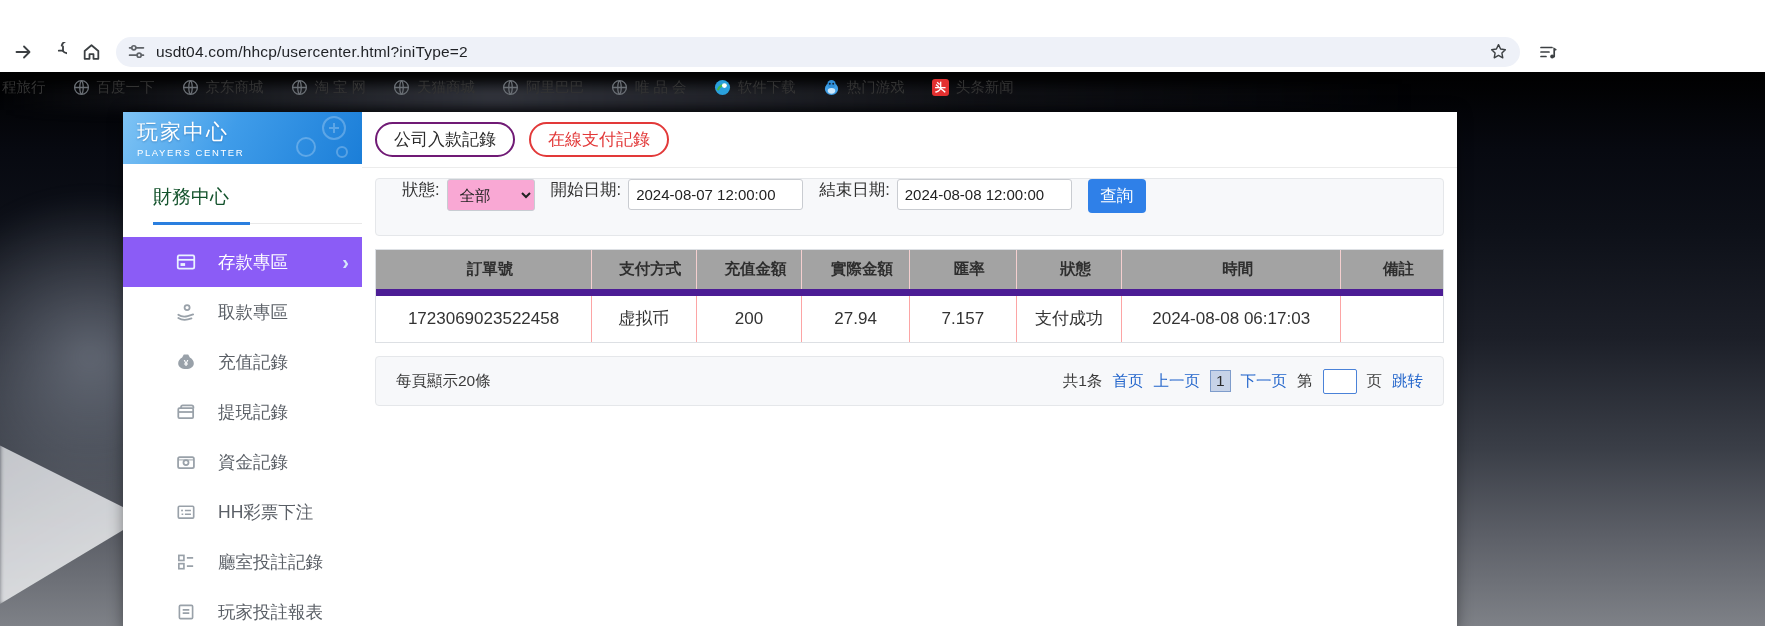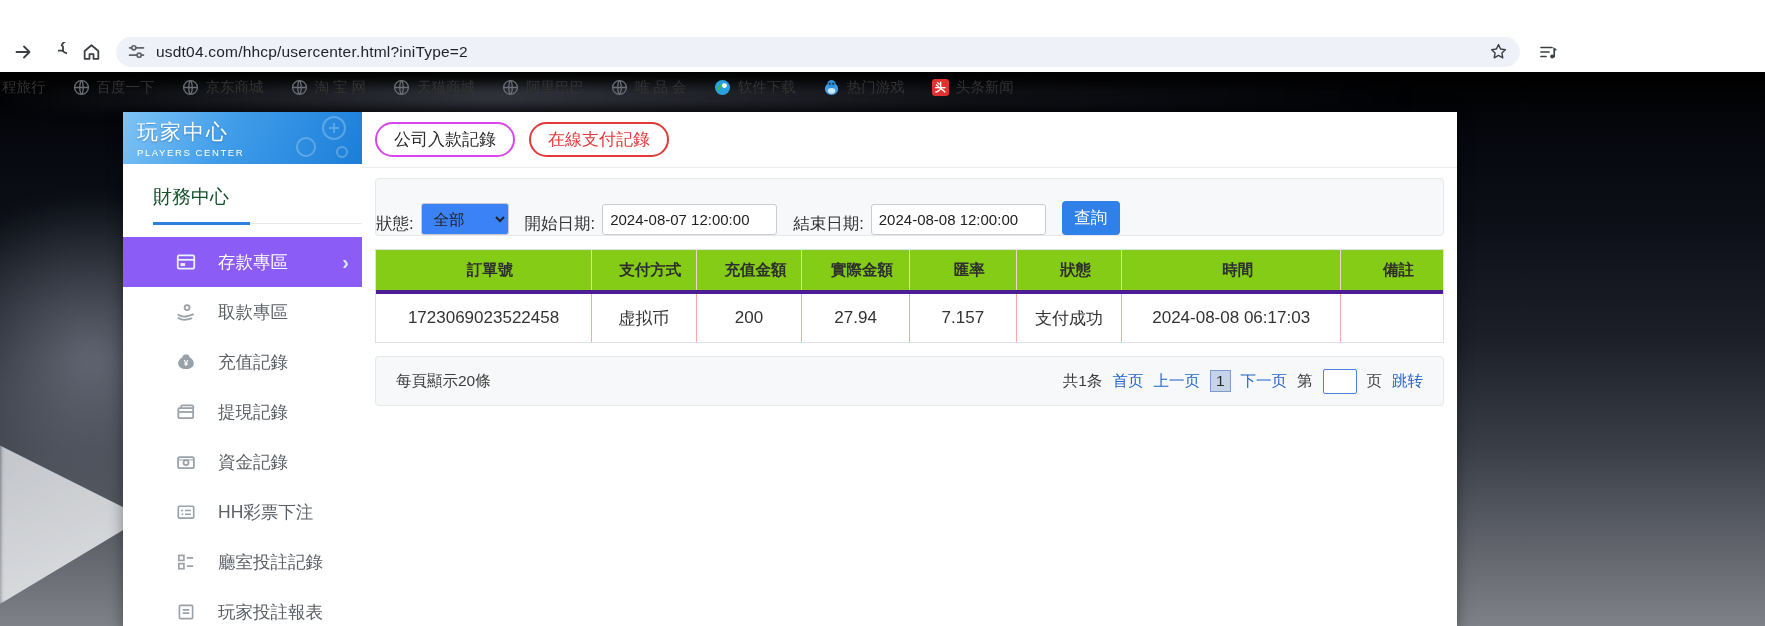--- a/index.html
+++ b/index.html
@@ -57,39 +57,39 @@
   .mi-icon { width:22px; height:22px; color:#99a1a9; display:flex; flex:0 0 auto; }
   .menu-item.active { background:#8b5cf6; color:#fff; }
   .menu-item.active .mi-icon { color:#eaf3ff; }
   .chev { position:absolute; right:13px; color:#d5e7fb; font-size:20px; font-weight:bold; }
 
   
   .content { position:absolute; left:239px; right:0; top:0; bottom:0; background:#fff; }
   .tabs { height:56px; display:flex; align-items:center; gap:14px; padding-left:13px;
     border-bottom:1px solid #ececec; }
   .pill { height:35px; padding:0 17px; border-radius:18px; display:flex; align-items:center;
-    font-size:17px; border:2px solid #d946ef; color:#2b2b2b; background:#fff; cursor:pointer; }
+    font-size:17px; border:2px solid #701a75; color:#2b2b2b; background:#fff; cursor:pointer; }
   .pill.active { border-color:#e23939; color:#e23939; }
 
   .filter-bar { margin:10px 13px 0; height:58px; background:#f7f8fa; border:1px solid #e5e7ea;
-    border-radius:4px; display:flex; align-items:flex-end; font-size:16.5px; color:#333; }
+    border-radius:4px; display:flex; align-items:flex-start; padding-left:26px; font-size:16.5px; color:#333; }
   .f-label { margin-right:7px; }
-  .status-select { width:88px; height:32px; border:1px solid #c8ccd2; border-radius:3px; background:#3b82f6;
+  .status-select { width:88px; height:32px; border:1px solid #c8ccd2; border-radius:3px; background:#f9a8d4;
     font-size:15.5px; color:#222; padding-left:8px; margin-right:16px;
     font-family:Liberation Serif, serif; }
   .date-input { width:175px; height:31px; border:1px solid #c9ccd1; border-radius:3px; background:#fff;
     font-size:15px; color:#222; padding:0 7px; margin-right:16px;
     font-family:"Liberation Sans","DejaVu Sans",sans-serif; }
   .search-btn { width:58px; height:34px; background:#2f80e8; color:#fff; border:none; border-radius:4px;
     font-size:16.5px; cursor:pointer; font-family:"Liberation Sans","DejaVu Sans",sans-serif; }
 
   .table-wrap { margin:13px 13px 0; border:1px solid #dde0e4; }
   table { width:100%; border-collapse:collapse; table-layout:fixed; }
-  th { height:42px; background:#84cc16; font-size:15.5px; color:#2e2e2e; font-weight:bold;
-    border-bottom:4px solid #4c1d95; border-left:1px solid #f5cfcf;padding-left:13px; }
+  th { height:42px; background:#a3a3a3; font-size:15.5px; color:#2e2e2e; font-weight:bold;
+    border-bottom:7px solid #4c1d95; border-left:1px solid #f5cfcf;padding-left:13px; }
   th:first-child { border-left:none; }
   td { height:50px; text-align:center; font-size:17px; color:#333; background:#fff;
     border-left:1px solid #fca5a5; }
   td:first-child { border-left:none; }
 
   .pagebar { margin:13px 13px 0; height:50px; background:#f7f8fa; border:1px solid #e5e7ea;
     border-radius:4px; display:flex; align-items:center; justify-content:space-between;
     padding:0 20px; font-size:15.5px; color:#3c3c3c; }
   .pg-right { display:flex; align-items:center; gap:10px; }
   .pg-link { color:#2365cb; cursor:pointer; }

